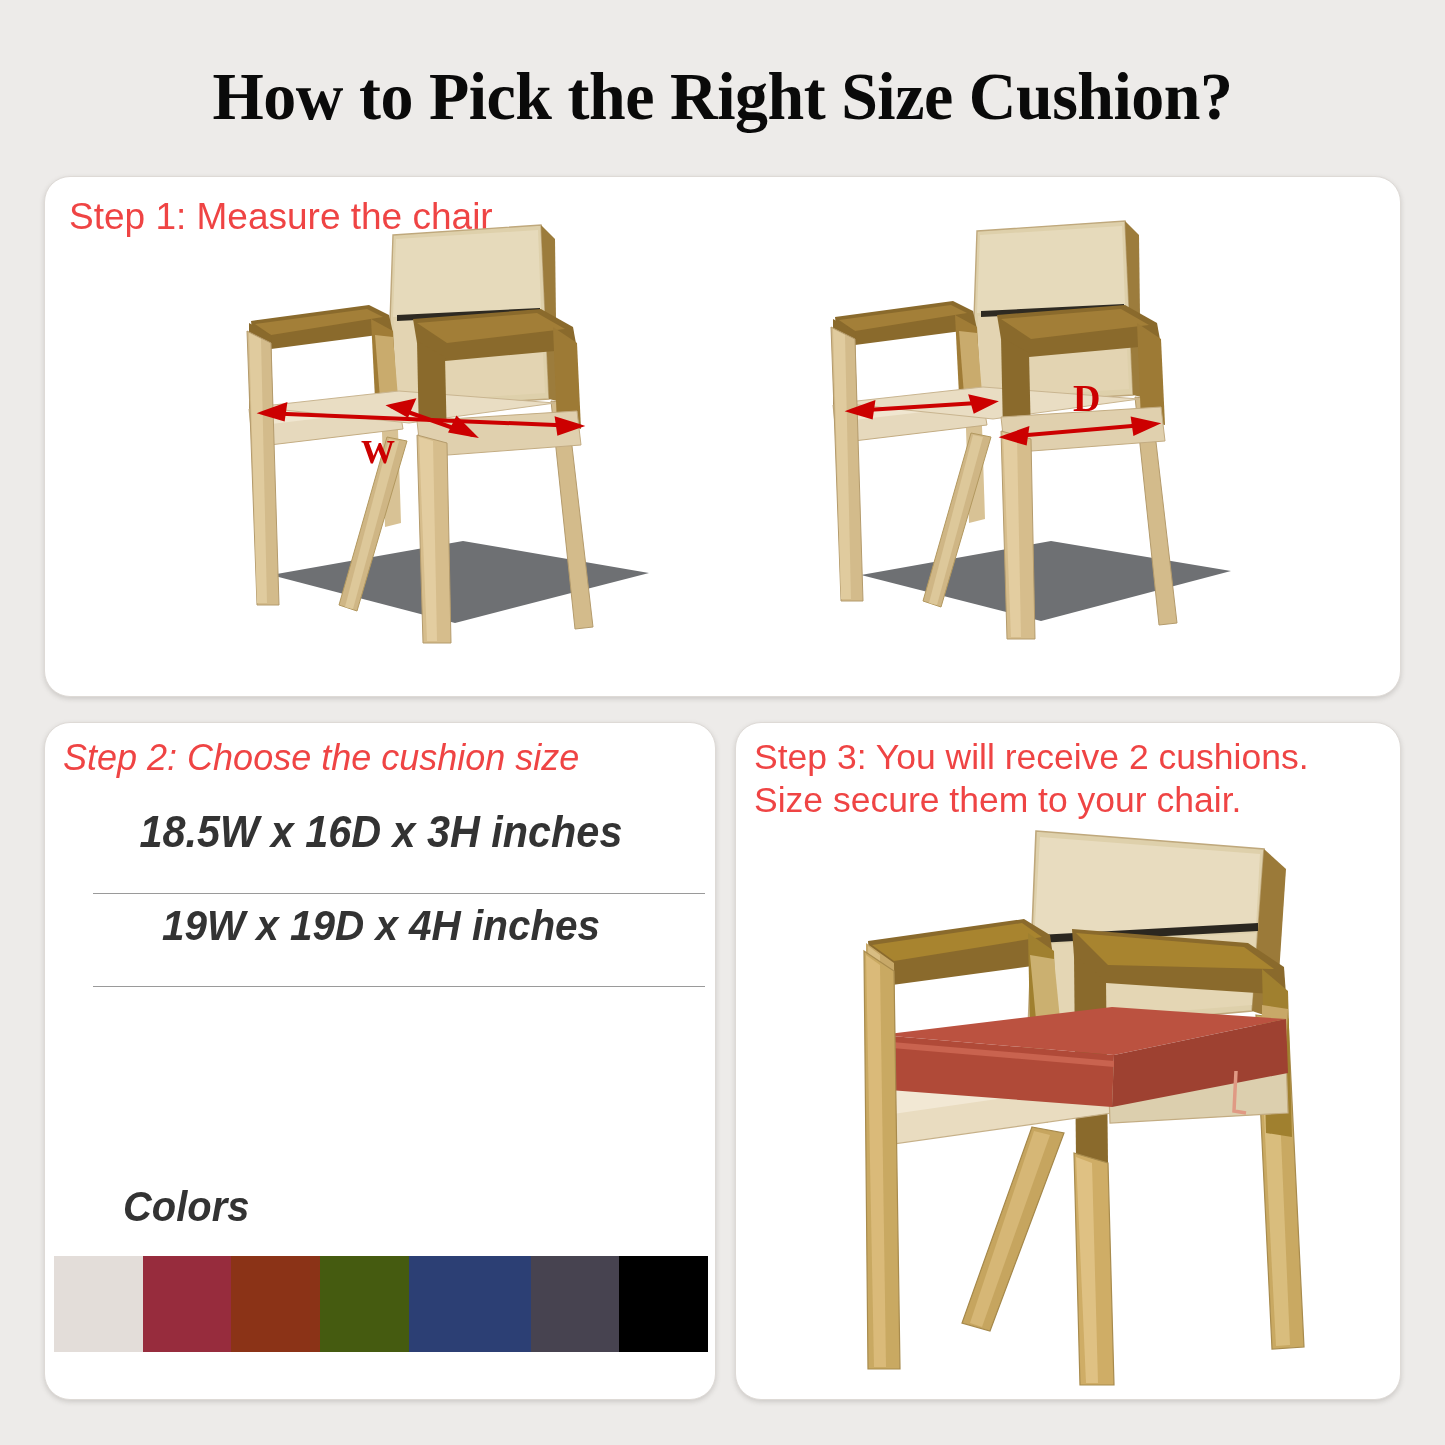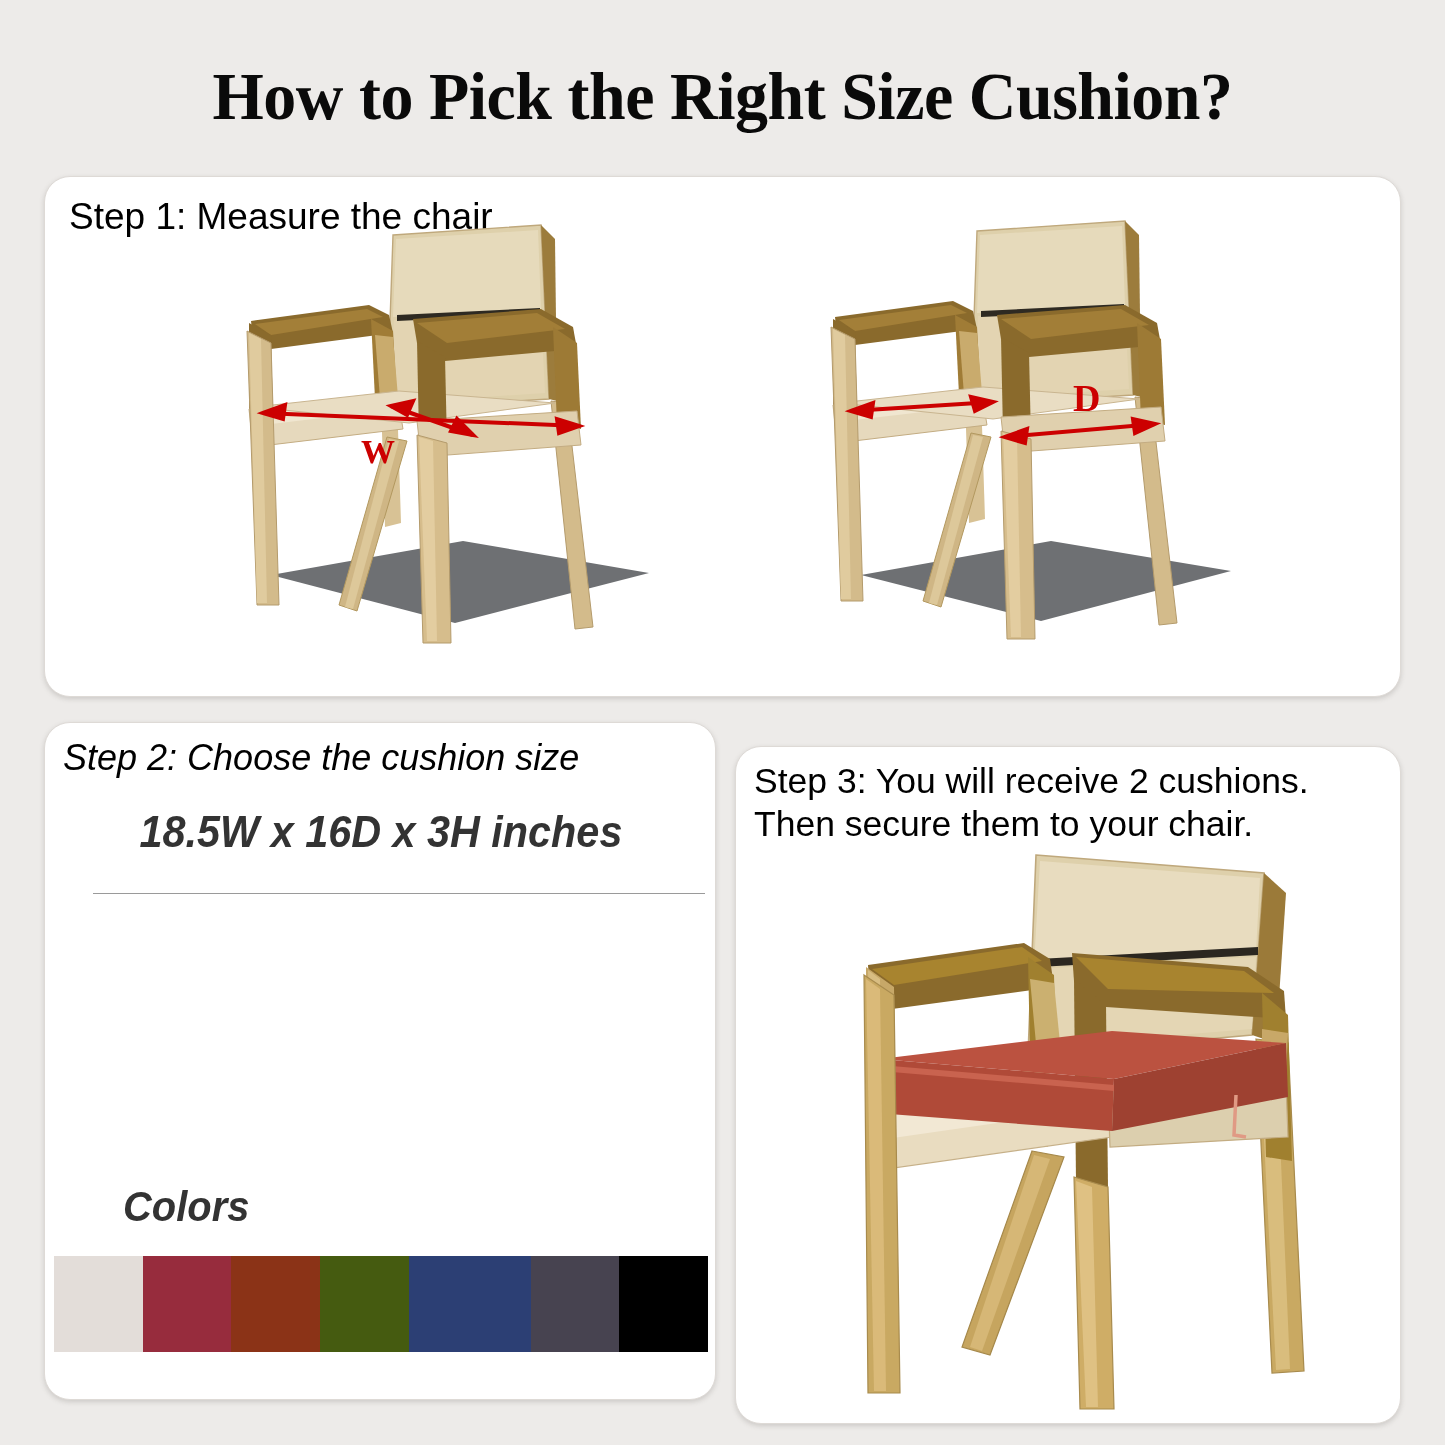--- a/index.html
+++ b/index.html
@@ -34,27 +34,27 @@
   .card {
     position: absolute;
     background: #ffffff;
     border: 1px solid #dedad6;
     border-radius: 26px;
     box-shadow: 0 2px 5px rgba(90,85,80,0.22);
     overflow: hidden;
   }
   #card-step1 { left: 44px;  top: 176px;  width: 1357px; height: 521px; }
   #card-step2 { left: 44px;  top: 722px;  width: 672px;  height: 678px; font-style: italic; }
-  #card-step3 { left: 735px; top: 722px;  width: 666px;  height: 678px; margin-top: 24px; }
+  #card-step3 { left: 735px; top: 722px;  width: 666px;  height: 678px; }
 
   .step-label {
     font-family: "Liberation Sans", sans-serif;
     font-size: 37px;
     line-height: 43px;
-    color: #000000;
+    color: #ef4444;
     white-space: nowrap;
   }
   #step1-label { position: absolute; left: 24px; top: 18px; }
   #step2-label { position: absolute; left: 18px; top: 13px; font-size: 36px; }
   #step3-label { position: absolute; left: 18px; top: 13px; font-size: 35.5px; }
   #step3-label .l2 { display: block; }
 
   
   .chair-fig { position: absolute; }
   #chair-w { left: 196px; top: 46px; width: 420px; height: 430px; }
@@ -235,20 +235,24 @@
 
   <div class="step-label" id="step2-label">Step 2: Choose the cushion size</div>
 
   <div class="size-list">
 
     <div class="size-row first">
       <div class="size-text">18.5W x 16D x 3H inches</div>
       <div class="size-rule"></div>
     </div>
 
+    <div class="size-row">
+      <div class="size-text">19W x 19D x 4H inches</div>
+      <div class="size-rule"></div>
+    </div>
 
 
 
   </div>
 
   <div id="colors-heading">Colors</div>
 
   <div id="swatch-strip">
     <div class="sw" style="background: rgb(227, 221, 217);"></div>
     <div class="sw" style="background: rgb(151, 44, 61);"></div>
@@ -257,21 +261,21 @@
     <div class="sw wide" style="background: rgb(44, 63, 116);"></div>
     <div class="sw" style="background: rgb(71, 67, 80);"></div>
     <div class="sw" style="background: rgb(0, 0, 0);"></div>
   </div>
 </div>
 
 <div class="card" id="card-step3">
 
   <div class="step-label" id="step3-label">
     <span class="l1">Step 3: You will receive 2 cushions.</span>
-    <span class="l2">Then secure them to your chair.</span>
+    <span class="l2">Size secure them to your chair.</span>
   </div>
 
   <div id="chair-cushion">
     <svg viewBox="0 0 585 565" width="585" height="565" aria-hidden="true">
 
       <polygon points="240,8 468,26 456,188 232,208" fill="#ded0ab" stroke="#bfa87c" stroke-width="1.6"></polygon>
       <polygon points="244,14 464,31 460,104 238,118" fill="#e8dcbf"></polygon>
       <polygon points="238,122 460,110 456,182 234,200" fill="#e4d6b4"></polygon>
       <polygon points="242,112 462,100 462,108 242,120" fill="#2b2720"></polygon>
 

